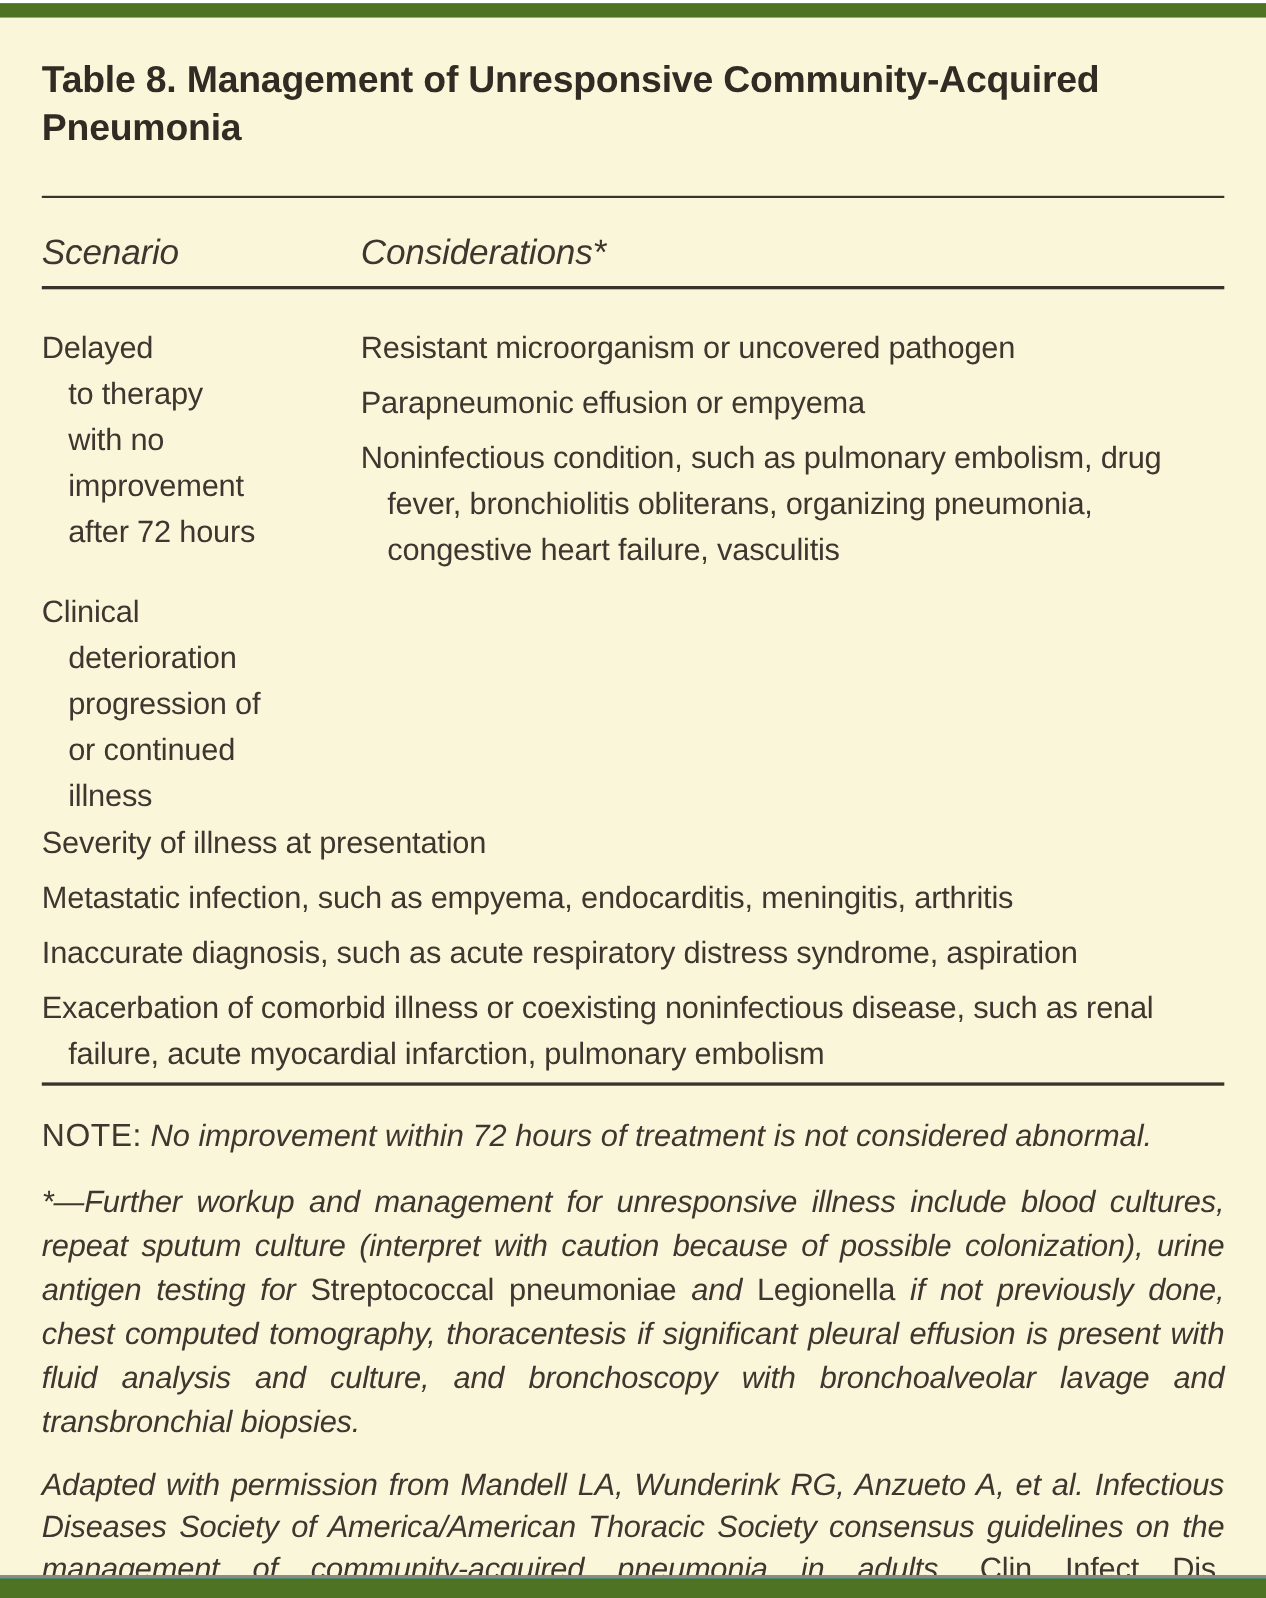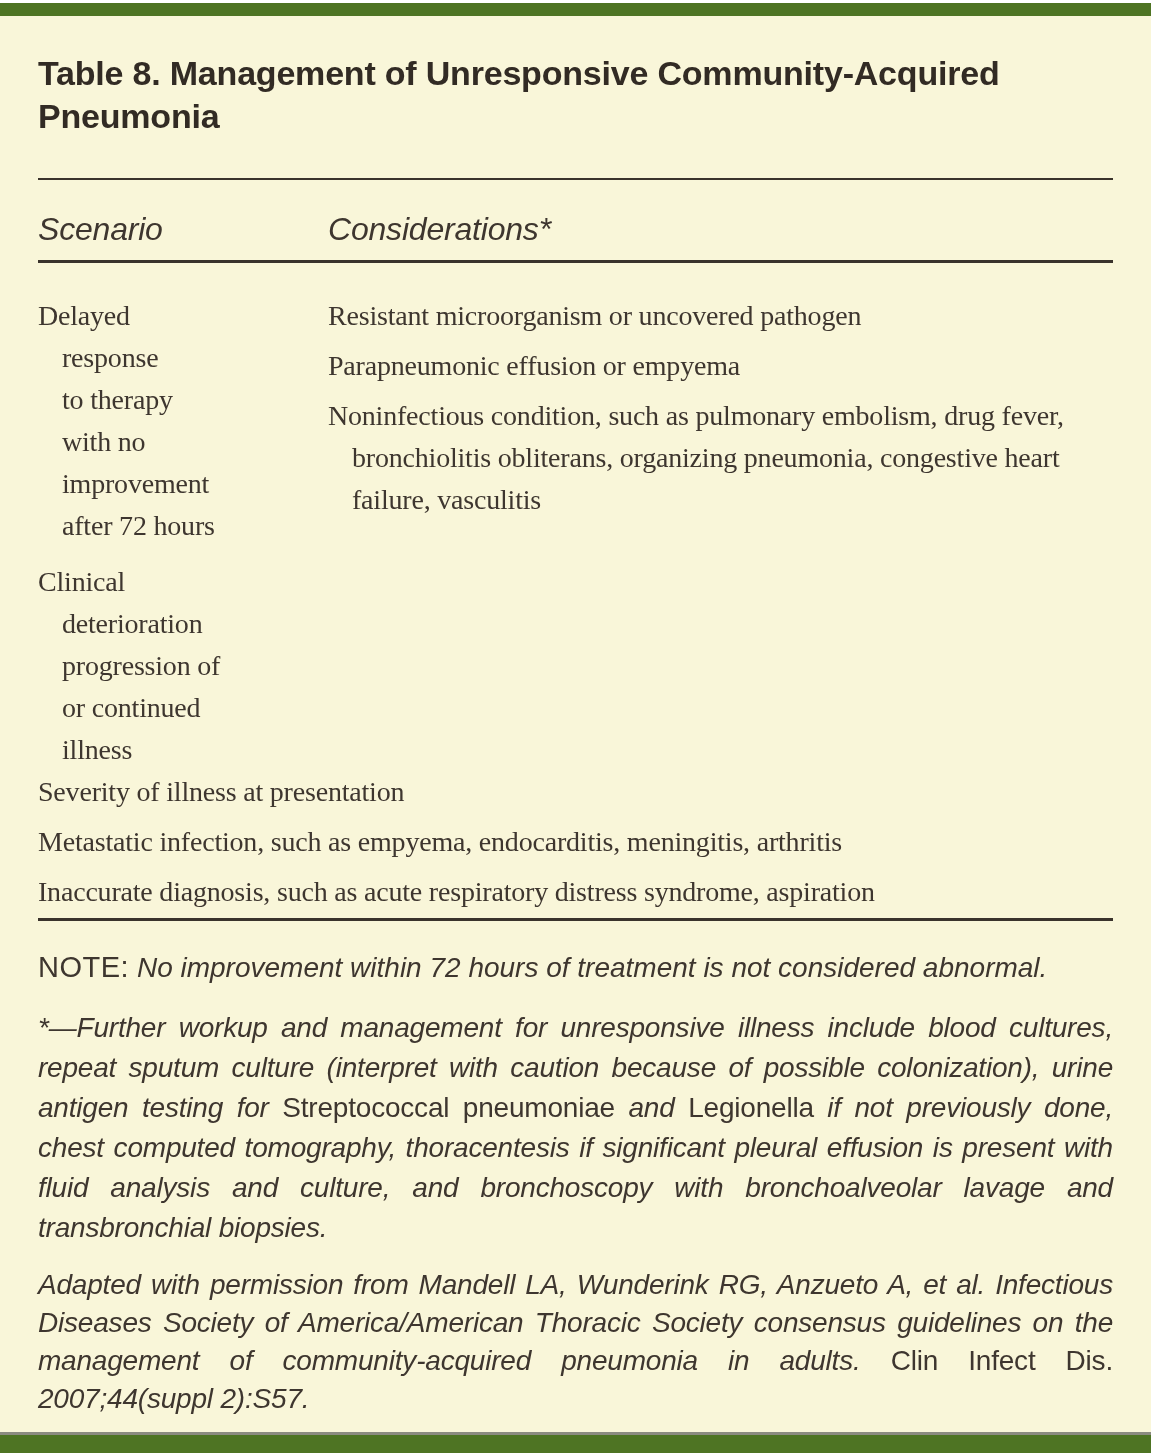--- a/index.html
+++ b/index.html
@@ -41,21 +41,21 @@
     margin-top: 34px;
     display: flex;
     font-style: italic;
     font-size: 32px;
     line-height: 30px;
     letter-spacing: -0.2px;
   }
   .header-row + .rule.thick { margin-top: 16px; }
   .col-head-scenario { width: 290px; flex: none; }
   .col-head-considerations { flex: 1; }
-  .tbody { margin-top: 32px; font-family: Liberation Serif, serif; }
+  .tbody { margin-top: 32px; }
   .trow { display: flex; }
   .trow + .trow { margin-top: 14px; flex-direction: column; }
   .scell { width: 290px; flex: none; }
   .sline {
     font-size: 28px;
     line-height: 42px;
     letter-spacing: -0.2px;
   }
   .sline.indent { padding-left: 24px; }
   .ccell { flex: 1; }
@@ -108,21 +108,20 @@
       <div class="col-head-scenario">Scenario</div>
       <div class="col-head-considerations">Considerations*</div>
     </div>
 
     <hr class="rule thick">
 
     <div class="tbody" id="table-body">
         <div class="trow">
           <div class="scell">
             <div class="sline">Delayed</div>
-            <div class="sline indent">response</div>
             <div class="sline indent">to therapy</div>
             <div class="sline indent">with no</div>
             <div class="sline indent">improvement</div>
             <div class="sline indent">after 72 hours</div>
           </div>
           <div class="ccell">
             <div class="citem">Resistant microorganism or uncovered pathogen</div>
             <div class="citem">Parapneumonic effusion or empyema</div>
             <div class="citem">Noninfectious condition, such as pulmonary embolism, drug fever, bronchiolitis obliterans, organizing pneumonia, congestive heart failure, vasculitis</div>
           </div>
@@ -132,20 +131,21 @@
             <div class="sline">Clinical</div>
             <div class="sline indent">deterioration</div>
             <div class="sline indent">progression of</div>
             <div class="sline indent">or continued</div>
             <div class="sline indent">illness</div>
           </div>
           <div class="ccell">
             <div class="citem">Severity of illness at presentation</div>
             <div class="citem">Metastatic infection, such as empyema, endocarditis, meningitis, arthritis</div>
             <div class="citem">Inaccurate diagnosis, such as acute respiratory distress syndrome, aspiration</div>
+            <div class="citem">Exacerbation of comorbid illness or coexisting noninfectious disease, such as renal failure, acute myocardial infarction, pulmonary embolism</div>
           </div>
         </div>
       </div>
 
     <hr class="rule thick">
 
     <p class="note">
       <span class="note-label">NOTE:</span>
       <span class="note-text">No improvement within 72 hours of treatment is not considered abnormal.</span>
     </p>

